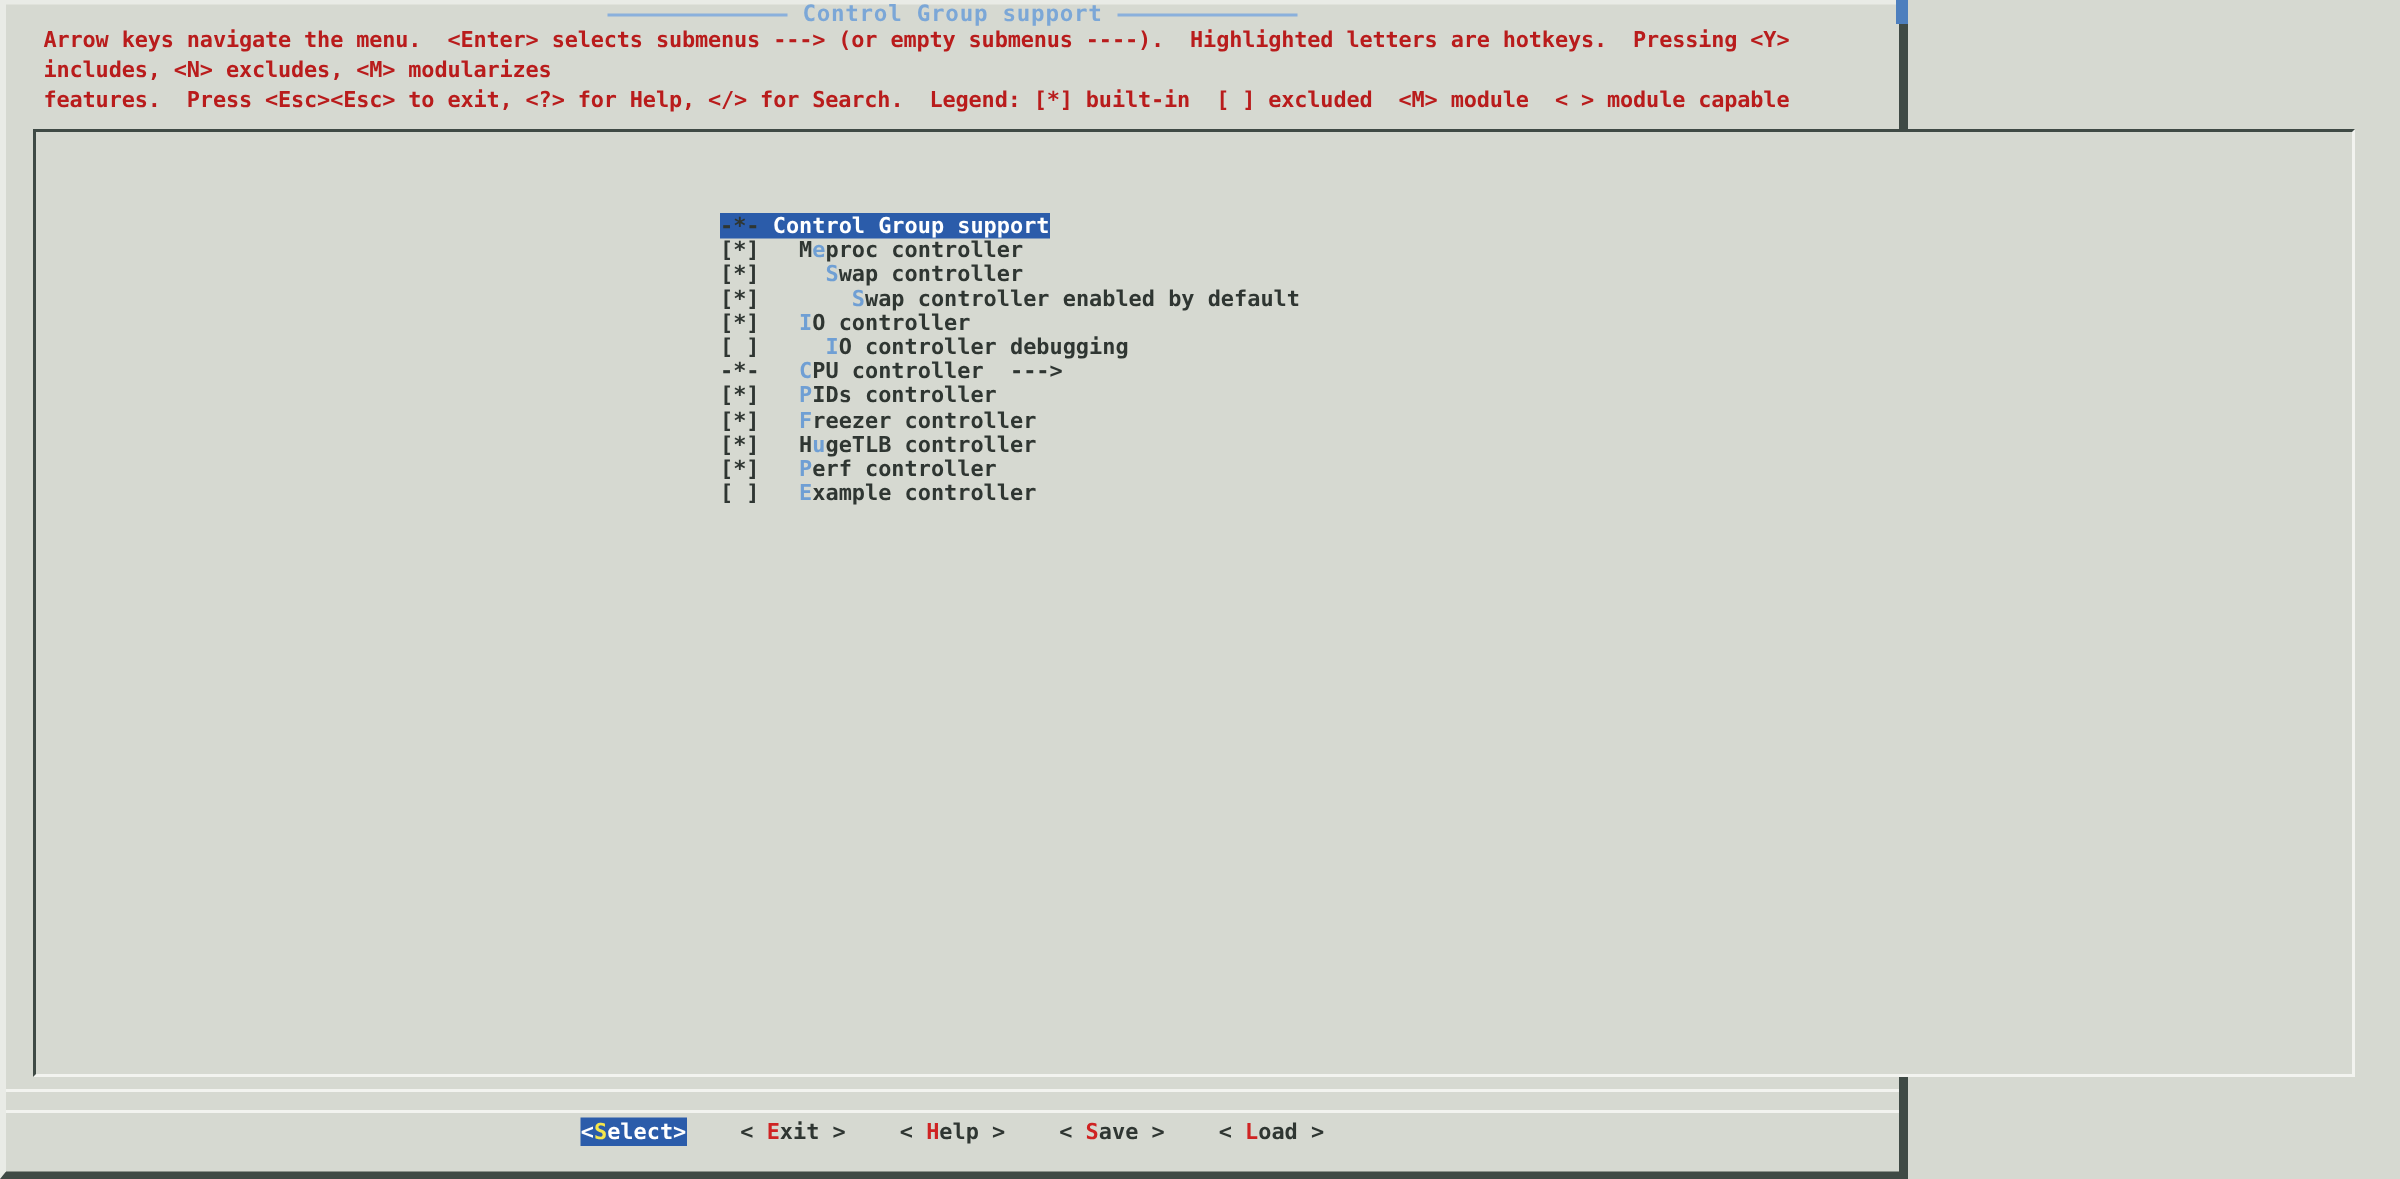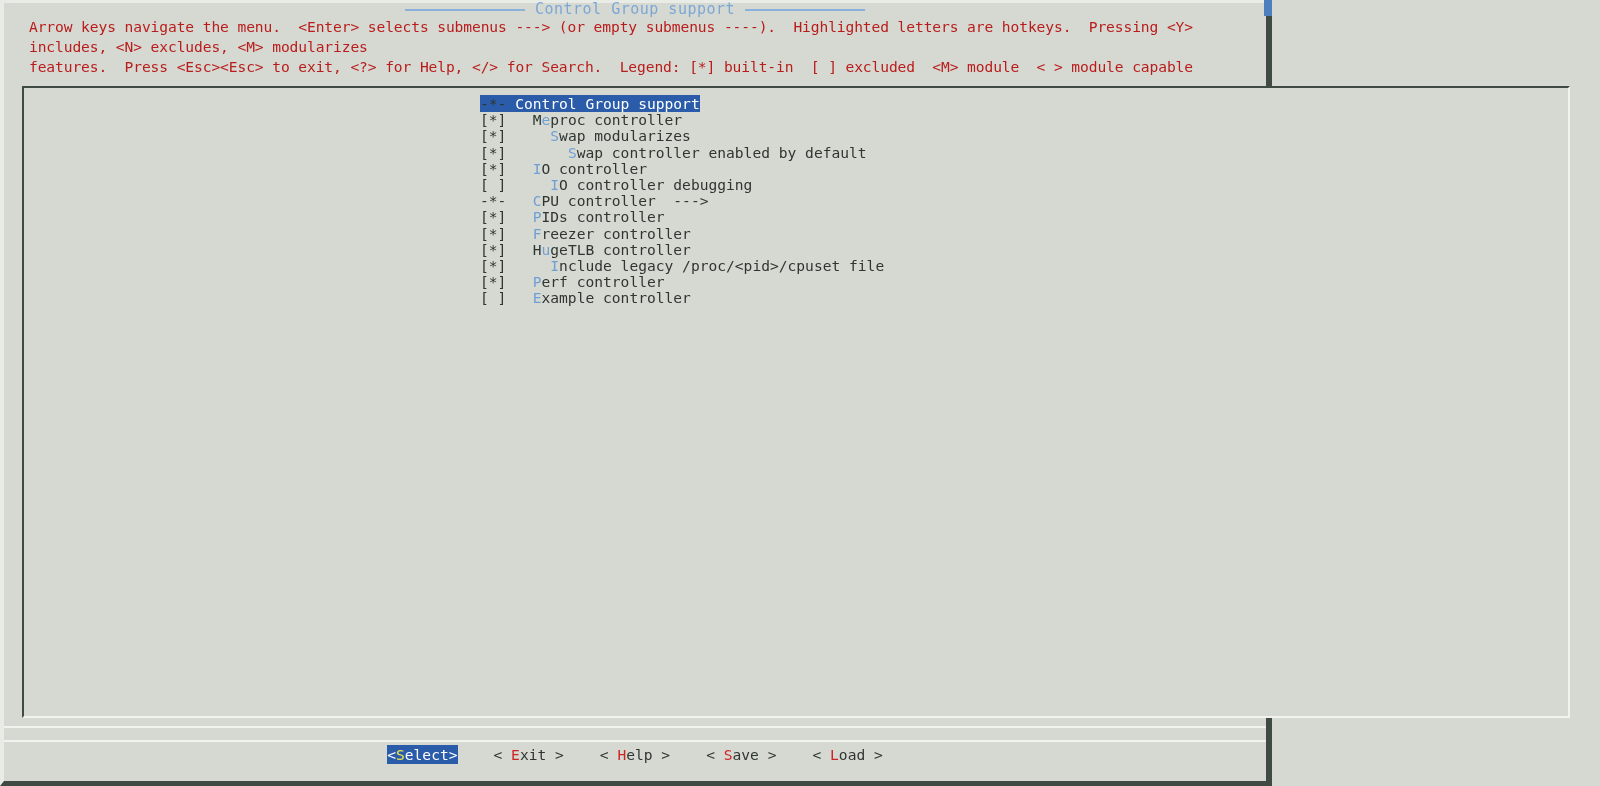--- a/index.html
+++ b/index.html
@@ -11,20 +11,21 @@
     overflow: hidden;
   }
   #screen {
     position: relative;
     width: 1272px; height: 786px;
     background: #d6d9d1;
     border-left: 4px solid #e9ebe6;
     border-top: 3px solid #e9ebe6;
     border-right: 6px solid #3f4a45;
     border-bottom: 5px solid #3f4a45;
+    font-weight: bold;
   }
   
   .titleline {
     position: absolute;
     top: -2px; left: 0; right: 0;
     height: 17px;
     display: flex;
     align-items: center;
     justify-content: center;
     gap: 10px;
@@ -75,20 +76,21 @@
     font-size: 14.6px;
     white-space: pre;
     color: #2f3632;
     padding-left: 456px;
     letter-spacing: 0px;
   }
   .row .prefix { color: #2f3632; }
   .hot { color: #6f9fd4; }
   .row.selected {
     color: #2f3632;
+    margin-top: 47px;
   }
   .row.selected .sel {
     background: #2b5caa;
     color: #ffffff;
   }
   
   .sep-line {
     position: absolute;
     left: 0; right: 0;
     height: 2px;
@@ -142,29 +144,28 @@
     <div class="rule right"></div>
   </div>
 
   <div class="helptext"><span>Arrow keys navigate the menu.  &lt;Enter&gt; selects submenus ---&gt; (or empty submenus ----).  Highlighted letters are hotkeys.  Pressing &lt;Y&gt; includes, &lt;N&gt; excludes, &lt;M&gt; modularizes</span>
 <span>features.  Press &lt;Esc&gt;&lt;Esc&gt; to exit, &lt;?&gt; for Help, &lt;/&gt; for Search.  Legend: [*] built-in  [ ] excluded  &lt;M&gt; module  &lt; &gt; module capable</span></div>
 
   <div class="menubox">
     <div class="menu-inner" id="menu-list">
         <div class="row selected"><span class="sel"><span class="prefix">-*- </span><span>Control Group support</span></span></div>
         <div class="row"><span class=""><span class="prefix">[*]   </span><span>M</span><span class="hot">e</span><span>proc controller</span></span></div>
-        <div class="row"><span class=""><span class="prefix">[*]     </span><span class="hot">S</span><span>wap modularizes</span></span></div>
+        <div class="row"><span class=""><span class="prefix">[*]     </span><span class="hot">S</span><span>wap controller</span></span></div>
         <div class="row"><span class=""><span class="prefix">[*]       </span><span class="hot">S</span><span>wap controller enabled by default</span></span></div>
         <div class="row"><span class=""><span class="prefix">[*]   </span><span class="hot">I</span><span>O controller</span></span></div>
         <div class="row"><span class=""><span class="prefix">[ ]     </span><span class="hot">I</span><span>O controller debugging</span></span></div>
         <div class="row"><span class=""><span class="prefix">-*-   </span><span class="hot">C</span><span>PU controller  ---&gt;</span></span></div>
         <div class="row"><span class=""><span class="prefix">[*]   </span><span class="hot">P</span><span>IDs controller</span></span></div>
         <div class="row"><span class=""><span class="prefix">[*]   </span><span class="hot">F</span><span>reezer controller</span></span></div>
         <div class="row"><span class=""><span class="prefix">[*]   </span><span>H</span><span class="hot">u</span><span>geTLB controller</span></span></div>
-        <div class="row"><span class=""><span class="prefix">[*]     </span><span class="hot">I</span><span>nclude legacy /proc/&lt;pid&gt;/cpuset file</span></span></div>
         <div class="row"><span class=""><span class="prefix">[*]   </span><span class="hot">P</span><span>erf controller</span></span></div>
         <div class="row"><span class=""><span class="prefix">[ ]   </span><span class="hot">E</span><span>xample controller</span></span></div>
       </div>
   </div>
 
   <div class="sep-line" id="sep1"></div>
   <div class="sep-line" id="sep2"></div>
 
   <div class="buttonbar" id="button-bar"><span class="btn active"><span>&lt;</span><span class="key">S</span><span>elect</span><span>&gt;</span></span><span class="btn-gap"></span><span class="btn"><span>&lt; </span><span class="key">E</span><span>xit</span><span> &gt;</span></span><span class="btn-gap"></span><span class="btn"><span>&lt; </span><span class="key">H</span><span>elp</span><span> &gt;</span></span><span class="btn-gap"></span><span class="btn"><span>&lt; </span><span class="key">S</span><span>ave</span><span> &gt;</span></span><span class="btn-gap"></span><span class="btn"><span>&lt; </span><span class="key">L</span><span>oad</span><span> &gt;</span></span></div>
 

